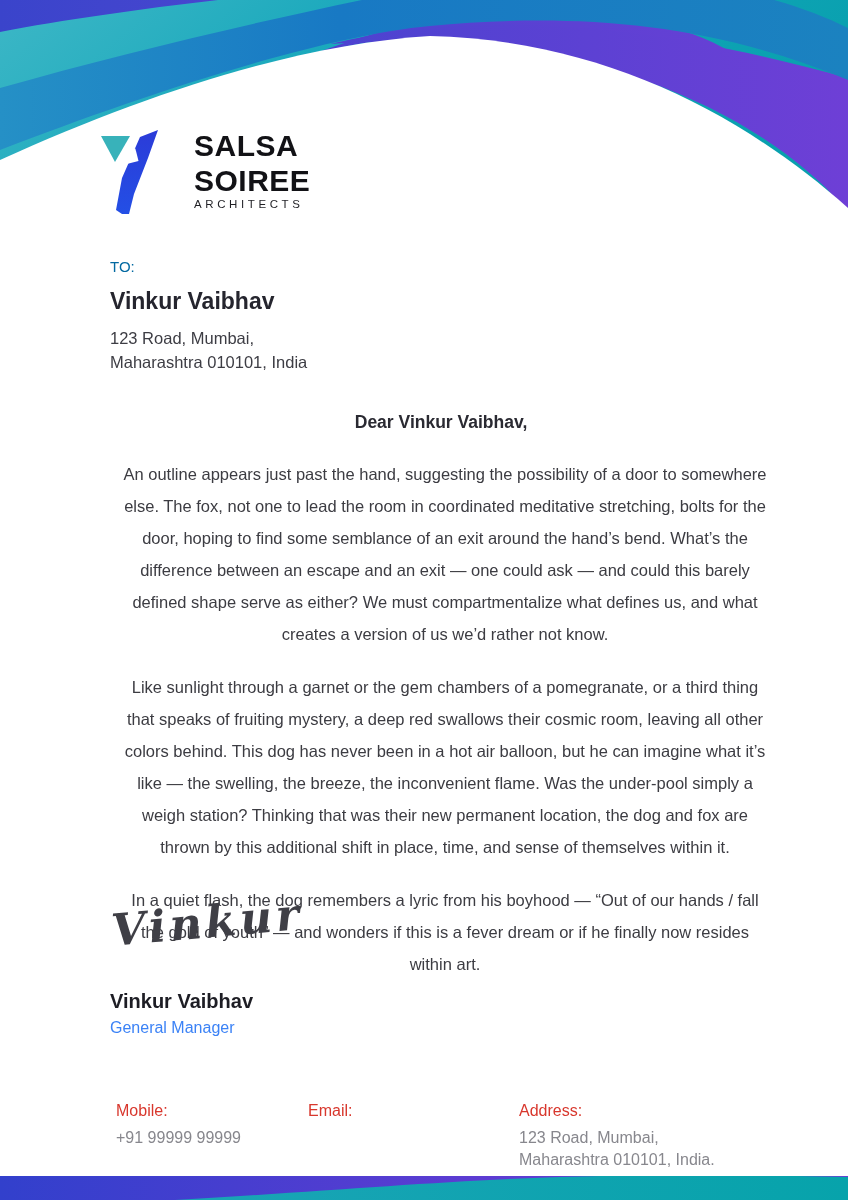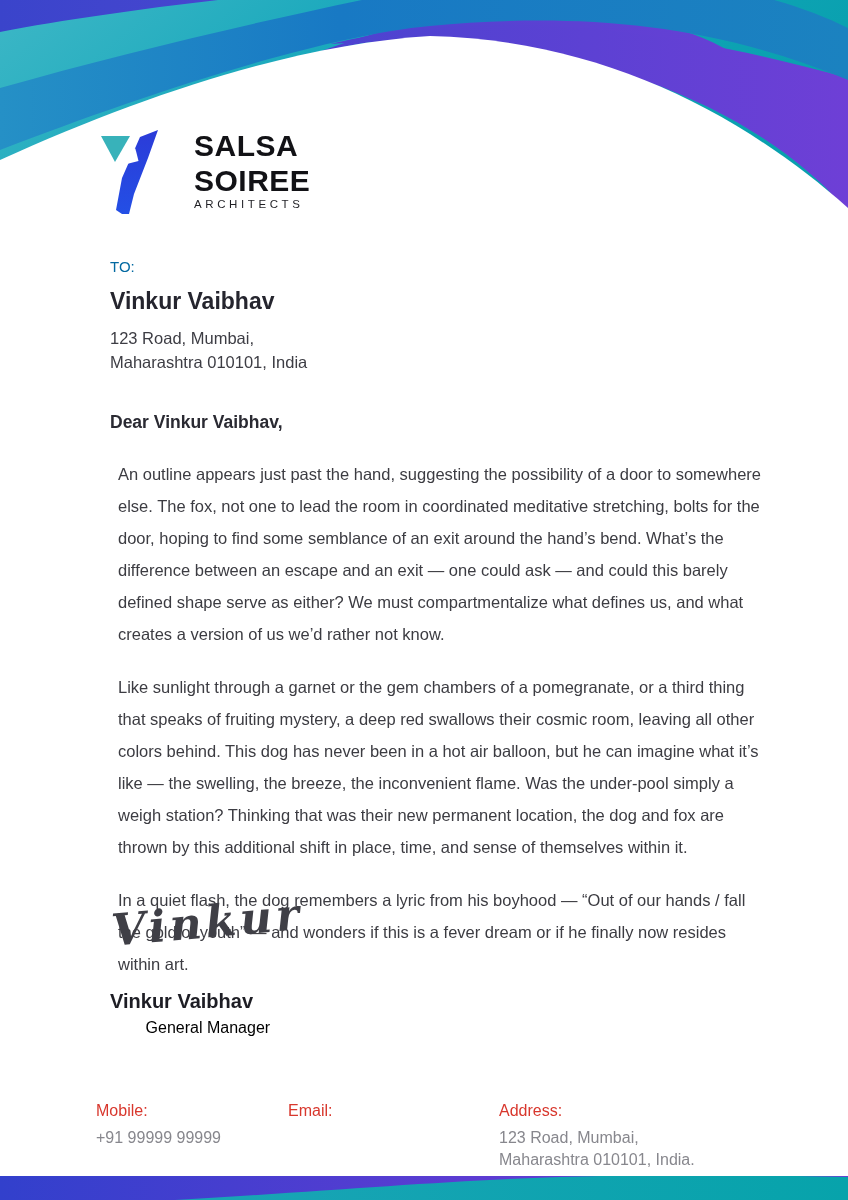--- a/index.html
+++ b/index.html
@@ -15,34 +15,34 @@
   .logo-row{position:absolute;top:128px;left:100px;display:flex;align-items:flex-start;gap:32px;}
   .logo-mark{width:62px;height:86px;}
   .brand-name{font-size:30px;font-weight:800;letter-spacing:.5px;line-height:35px;color:#121216;}
   .brand-tag{font-size:11.5px;letter-spacing:3.6px;font-weight:500;color:#1f1f24;margin-top:0;}
 
   .recipient{position:absolute;top:258px;left:110px;}
   .to-label{font-size:15px;color:#0369a1;}
   .recipient-name{font-size:23px;font-weight:700;color:#25252e;margin-top:13px;}
   .recipient-addr{font-size:16.5px;color:#3d3d44;line-height:24px;margin-top:11px;}
 
-  .letter{position:absolute;top:412px;left:110px;width:662px;}
+  .letter{position:absolute;top:412px;left:110px;width:662px;text-align:center;}
   .salutation{font-size:17.5px;font-weight:700;color:#2a2a32;margin:0 0 25px 0;}
   .letter p{font-size:16.5px;color:#3c3c42;line-height:32px;margin:0 0 21px 8px;}
 
   .sig-block{position:absolute;top:905px;left:110px;}
   .sig-script{
     font-family:"DejaVu Serif",serif;font-style:italic;font-weight:600;
     font-size:44px;color:#3f3f46;letter-spacing:4px;transform:rotate(-5deg);
     transform-origin:left bottom;padding-left:4px;
   }
   .sig-name{font-size:20px;font-weight:700;color:#1d1d24;margin-top:34px;}
-  .sig-title{font-size:16px;color:#000000;margin-top:6px;text-align:center;}
+  .sig-title{font-size:16px;color:#3b82f6;margin-top:6px;}
 
-  .contacts{position:absolute;top:1102px;left:96px;display:flex;justify-content:flex-end;}
+  .contacts{position:absolute;top:1102px;left:116px;display:flex;justify-content:flex-end;}
   .contact-col{min-height:60px;}
   .contact-col.c0{width:192px;}
   .contact-col.c1{width:211px;}
   .contact-label{font-size:16px;font-weight:500;color:#d8372d;margin-bottom:7px;}
   .contact-line{font-size:16px;color:#87878d;line-height:22px;}
 </style>
 </head>
 <body>
 
 <svg class="hdr-art" viewBox="0 0 848 262" preserveAspectRatio="none" aria-hidden="true">

